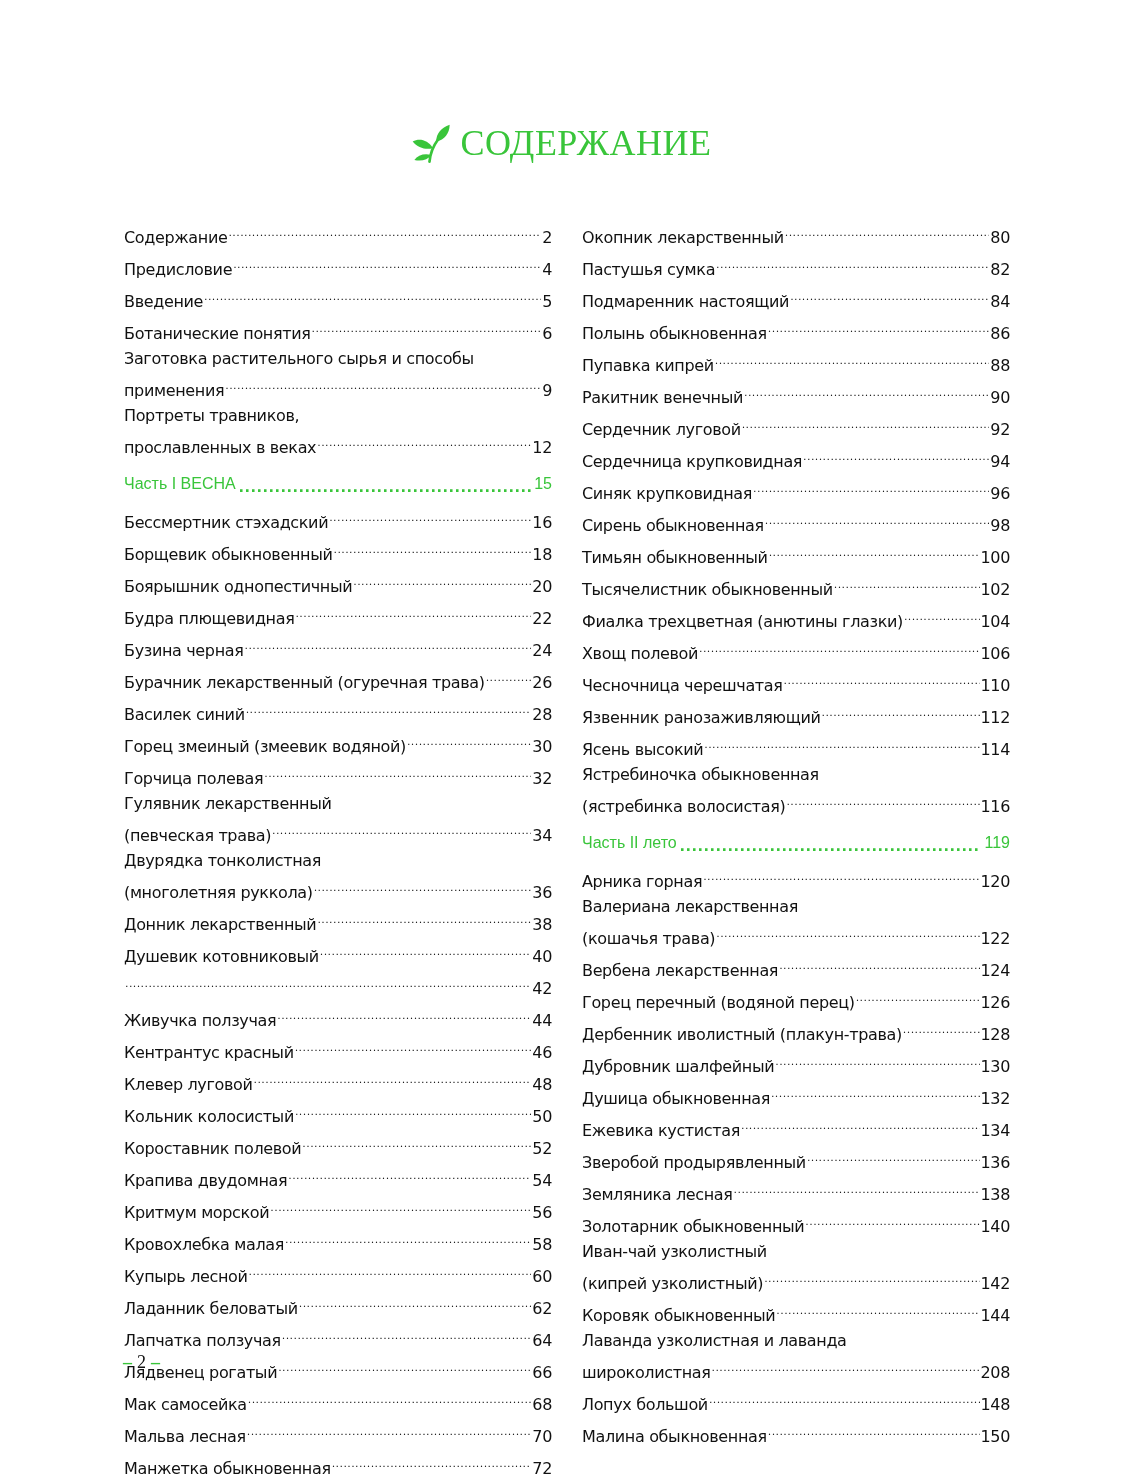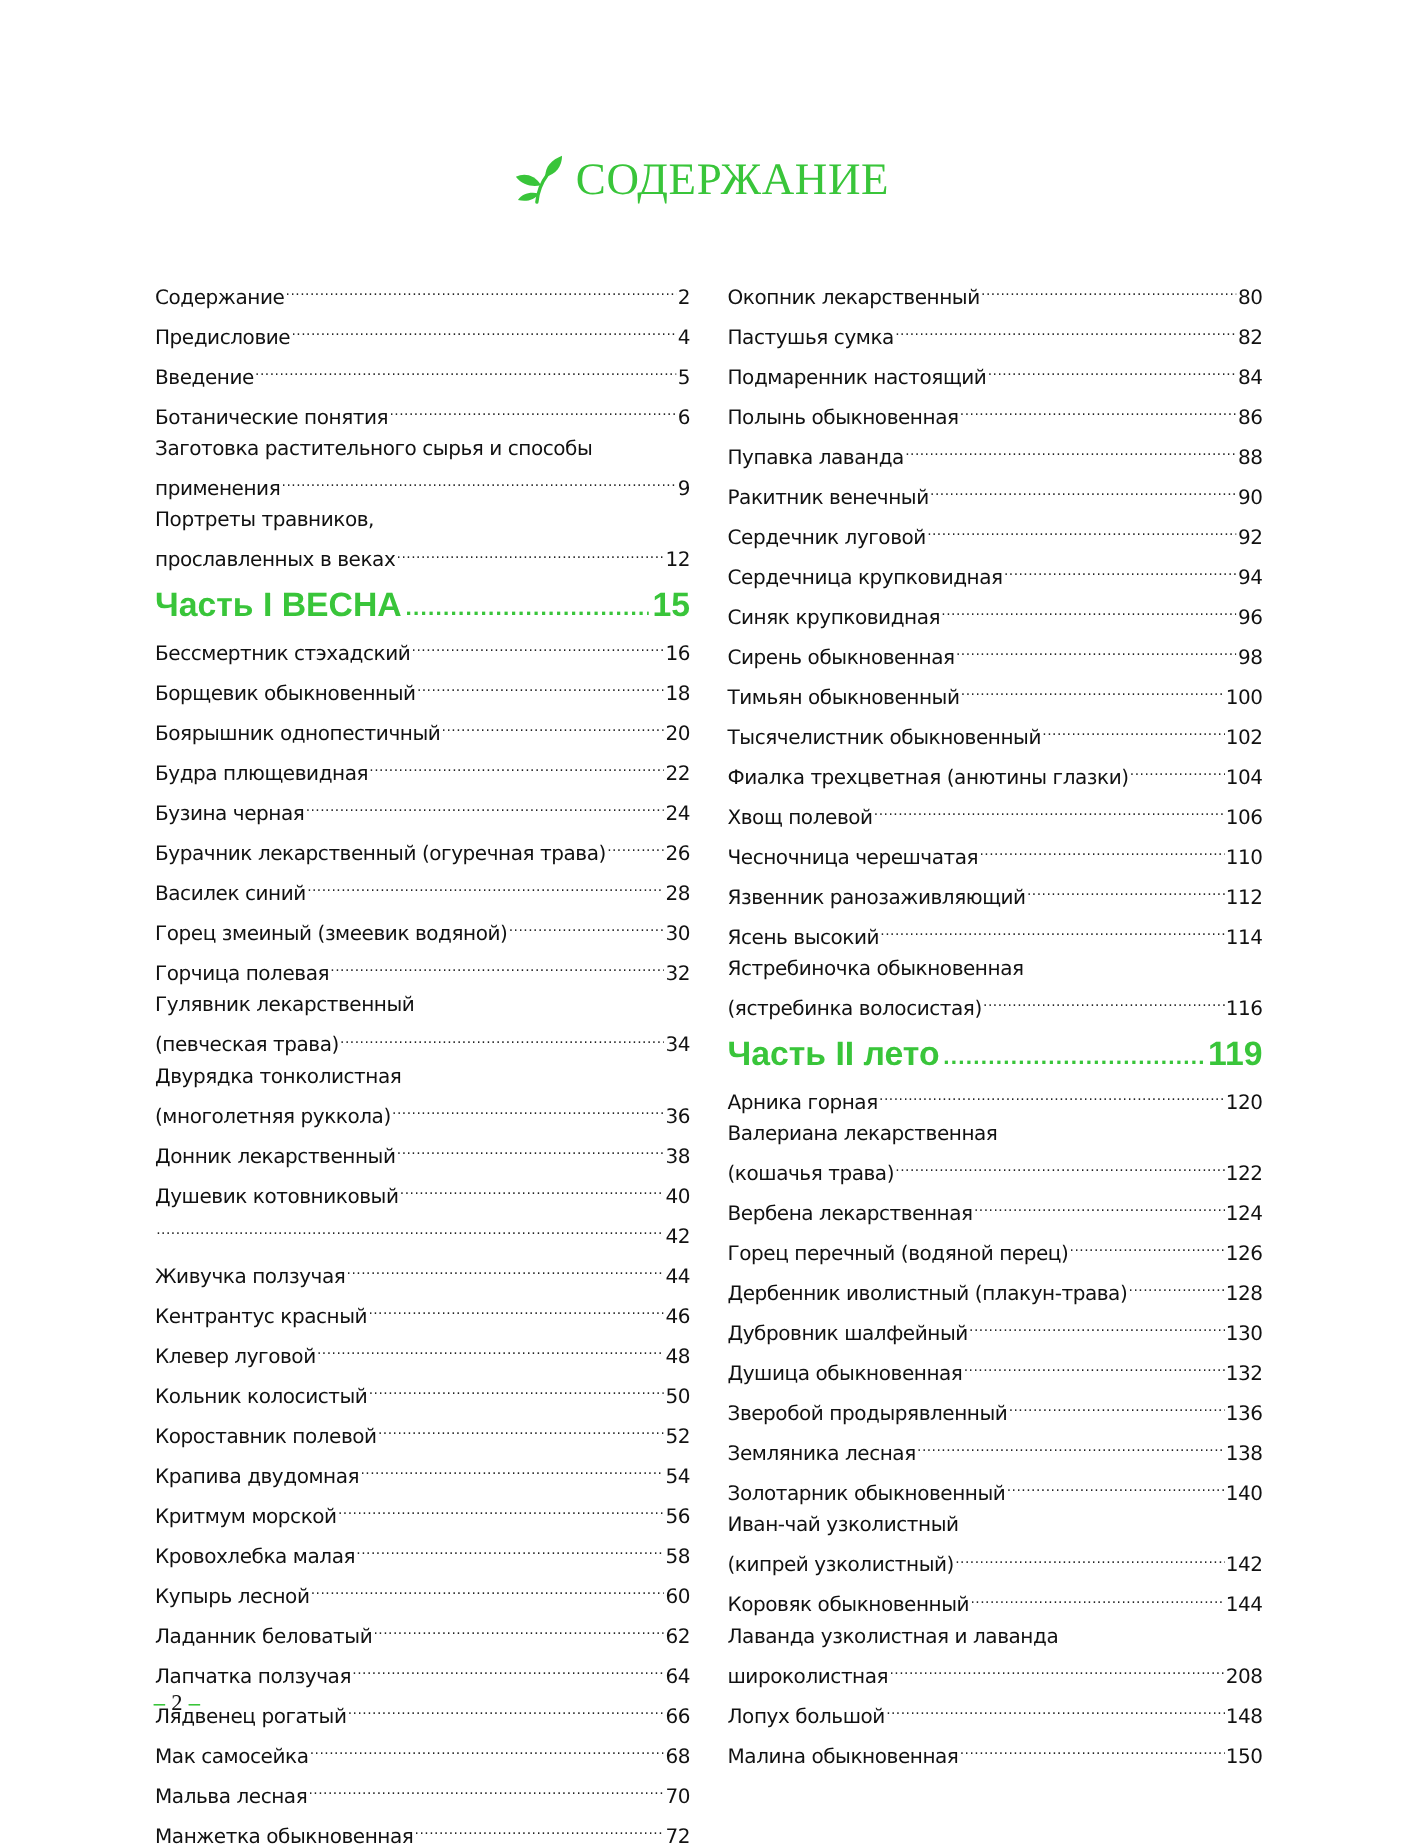--- a/index.html
+++ b/index.html
@@ -35,21 +35,21 @@
     }
     .entry .dots::after {
       content: "................................................................................................................................................................................................................";
       position: absolute; left: 0; bottom: 5px; font-size: 11px; letter-spacing: 0.4px;
       line-height: 11px; white-space: nowrap; color: #222;
     }
     .entry .page-num { flex: 0 0 auto; }
 
     .section {
       font-family: "Liberation Sans", "DejaVu Sans", sans-serif;
-      font-weight: bold; font-size: 27px; color: #39c53a;
+      font-weight: normal; font-size: 16px; color: #39c53a;
       line-height: 28px; margin-top: 10px; margin-bottom: 5px;
       display: flex; align-items: flex-end; white-space: nowrap;
     }
     .section .dots {
       flex: 1 1 auto; overflow: hidden; height: 28px; position: relative; margin: 0 3px;
     }
     .section .dots::after {
       content: "..............................................................................................................................";
       position: absolute; left: 0; bottom: 6px; font-size: 18px; letter-spacing: 1px;
       line-height: 12px; white-space: nowrap; color: #39c53a; font-weight: bold;
@@ -362,21 +362,21 @@
         </div>
         <div class="entry">
           <div class="row">
             <span class="text">Полынь обыкновенная</span>
             <span class="dots"></span>
             <span class="page-num">86</span>
           </div>
         </div>
         <div class="entry">
           <div class="row">
-            <span class="text">Пупавка лаванда</span>
+            <span class="text">Пупавка кипрей</span>
             <span class="dots"></span>
             <span class="page-num">88</span>
           </div>
         </div>
         <div class="entry">
           <div class="row">
             <span class="text">Ракитник венечный</span>
             <span class="dots"></span>
             <span class="page-num">90</span>
           </div>
@@ -518,20 +518,27 @@
         </div>
         <div class="entry">
           <div class="row">
             <span class="text">Душица обыкновенная</span>
             <span class="dots"></span>
             <span class="page-num">132</span>
           </div>
         </div>
         <div class="entry">
           <div class="row">
+            <span class="text">Ежевика кустистая</span>
+            <span class="dots"></span>
+            <span class="page-num">134</span>
+          </div>
+        </div>
+        <div class="entry">
+          <div class="row">
             <span class="text">Зверобой продырявленный</span>
             <span class="dots"></span>
             <span class="page-num">136</span>
           </div>
         </div>
         <div class="entry">
           <div class="row">
             <span class="text">Земляника лесная</span>
             <span class="dots"></span>
             <span class="page-num">138</span>

